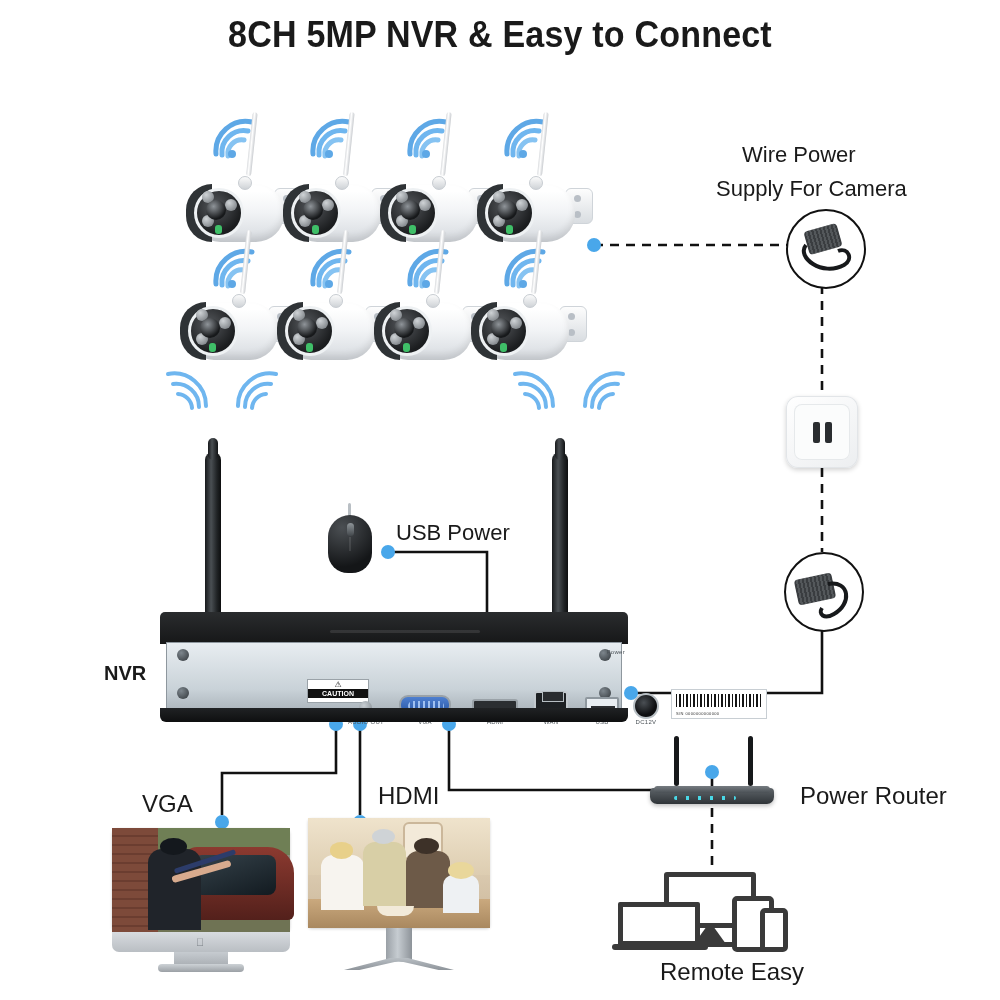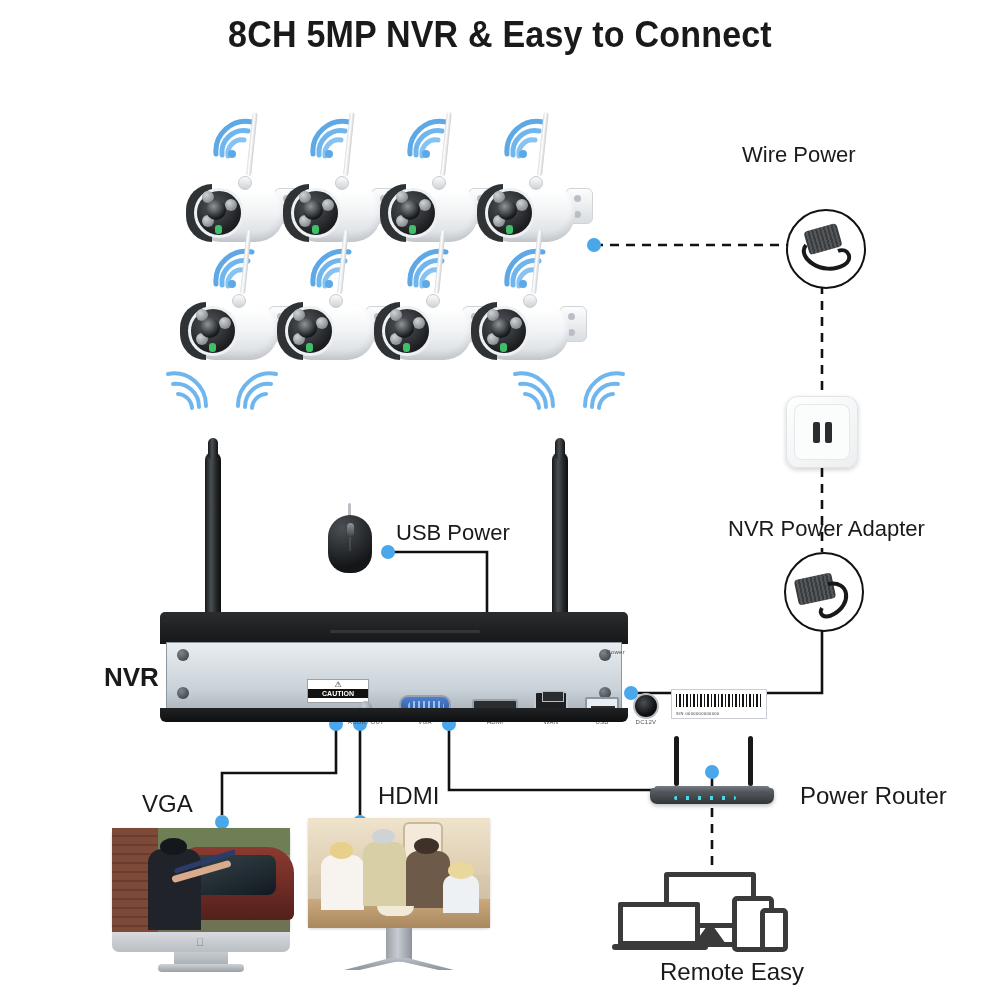--- a/index.html
+++ b/index.html
@@ -10,21 +10,21 @@
 
   
   #title{left:0;top:14px;width:1000px;text-align:center;
          font-size:37px;font-weight:bold;letter-spacing:.2px;
          font-family:"Liberation Sans Narrow","Liberation Sans",sans-serif;
          transform:scaleX(.92);transform-origin:50% 50%;}
 
   
   .t22{font-size:22px;}
   .t24{font-size:24px;}
-  .t26{font-size:26px;font-weight:bold;}
+  .t26{font-size:20px;font-weight:bold;}
 
   
   svg.wires{position:absolute;left:0;top:0;width:1000px;height:1000px;overflow:visible;}
   .solid{fill:none;stroke:#111;stroke-width:2.6;}
   .dash{fill:none;stroke:#111;stroke-width:2.6;stroke-dasharray:9 7;}
   .dot{fill:#49a7ea;}
 
   
   .cam{position:absolute;width:118px;height:92px;}
   .cam .ant{position:absolute;left:60px;top:-58px;width:5px;height:64px;
@@ -430,36 +430,36 @@
     <div class="hood"></div>
     <div class="face"></div>
     <div class="ir ir1"></div>
     <div class="ir ir2"></div>
     <div class="ir ir3"></div>
     <div class="lens"></div>
     <div class="led"></div>
   </div>
 
   <div class="lbl t22" style="left:742px;top:142px">Wire Power</div>
+  <div class="lbl t22" style="left:716px;top:176px">Supply For Camera</div>
 
   <div class="circ" style="left:786px;top:209px;width:76px;height:76px">
     <div class="adapter-body striped" style="left:18px;top:16px;width:34px;height:24px;transform:rotate(-16deg);"></div>
     <svg style="position:absolute;left:4px;top:24px;width:68px;height:48px">
       <path d="M14 10 C4 22, 30 42, 52 30 C62 24, 56 12, 46 16" fill="none" stroke="#17191b" stroke-width="4"></path>
     </svg>
   </div>
 
   <div id="outlet">
     <div class="inner">
       <div class="slot s1"></div>
       <div class="slot s2"></div>
     </div>
   </div>
 
-  <div class="lbl t22" style="left:728px;top:516px">NVR Power Adapter</div>
   <div class="circ" style="left:784px;top:552px;width:76px;height:76px">
     <div class="adapter-body striped" style="left:10px;top:22px;width:38px;height:26px;transform:rotate(-12deg);"></div>
     <svg style="position:absolute;left:8px;top:16px;width:64px;height:56px">
       <path d="M34 14 C56 10, 58 34, 40 44 C30 50, 24 44, 28 38" fill="none" stroke="#17191b" stroke-width="4"></path>
     </svg>
   </div>
 
   <div id="mouse">
     <div class="cord"></div>
     <div class="body"></div>

